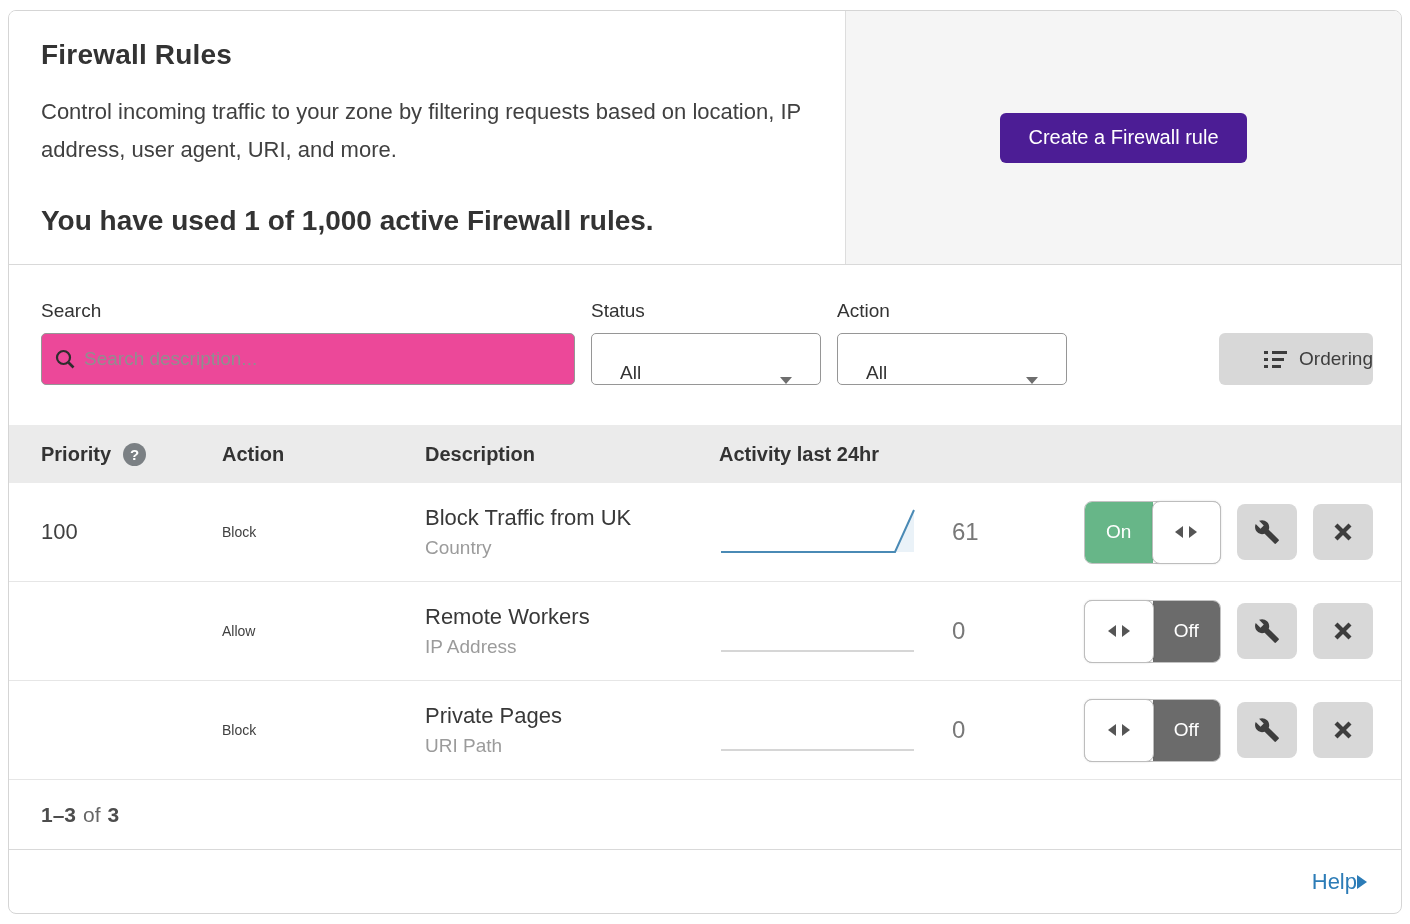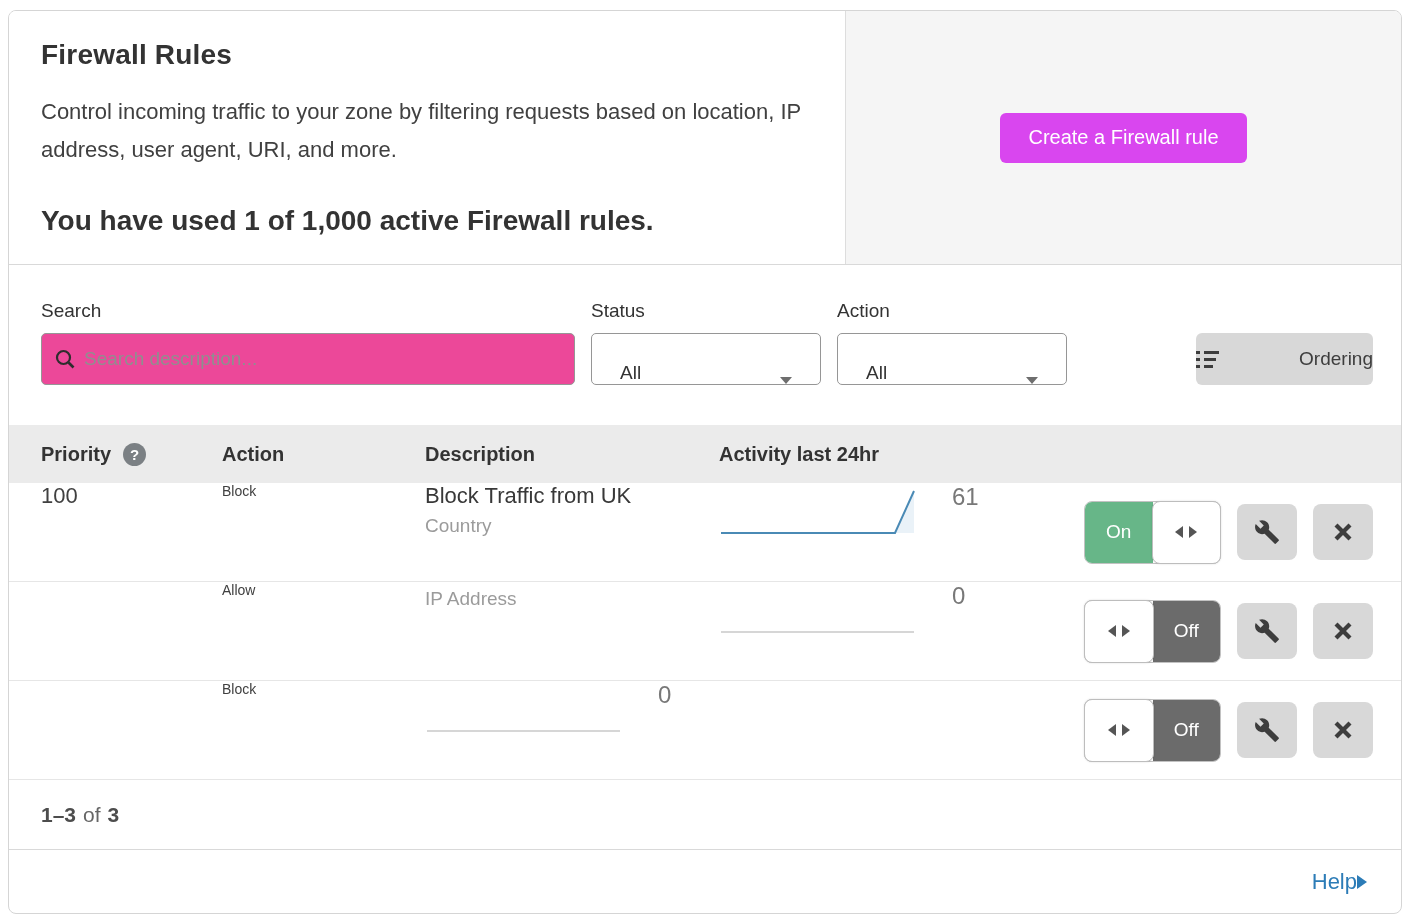--- a/index.html
+++ b/index.html
@@ -16,21 +16,21 @@
   .header { display: flex; height: 254px; border-bottom: 1px solid #d9d9d9; flex: 0 0 auto; }
   .header-left { width: 836px; padding: 28px 32px 0 32px; background: #fff; }
   .page-title { font-size: 28px; font-weight: 700; color: #333; letter-spacing: 0.2px; }
   .page-desc { margin-top: 22px; font-size: 22px; color: #404040; line-height: 38px; max-width: 775px; }
   .usage-note { margin-top: 36px; font-size: 28px; font-weight: 700; color: #333; }
   .header-right {
     flex: 1; background: #f5f5f5; border-left: 1px solid #ddd;
     display: flex; align-items: center; justify-content: center;
   }
   .create-btn {
-    background: #d946ef; color: #fff; border: none; border-radius: 6px;
+    background: #4c1d95; color: #fff; border: none; border-radius: 6px;
     height: 50px; padding: 0 28px; font-size: 20px; cursor: pointer;
     font-family: "Liberation Sans", sans-serif;
   }
 
   
   .filters { display: flex; align-items: flex-end; padding: 0 28px 40px 32px; height: 160px; flex: 0 0 auto; }
   .filter-group { display: flex; flex-direction: column; }
   .filter-label { font-size: 19px; color: #333; margin-bottom: 11px; }
   .search-box {
     width: 534px; height: 52px; border: 1px solid #969696; border-radius: 5px;
@@ -44,23 +44,23 @@
   .dropdown {
     width: 230px; height: 52px; border: 1px solid #969696; border-radius: 5px;
     display: flex; align-items: flex-end; justify-content: space-between;
     padding: 0 28px; background: #fff; cursor: pointer; margin-left: 16px;
   }
   .filter-group + .filter-group { margin-left: 16px; }
   .filter-group .dropdown { margin-left: 0; }
   .dropdown-value { font-size: 19px; color: #333; }
   .caret { width: 0; height: 0; border-left: 6px solid transparent; border-right: 6px solid transparent; border-top: 7px solid #6e6e6e; }
   .ordering-btn {
-    margin-left: auto; height: 52px; width: 177px; background: #d8d8d8;
+    margin-left: auto; height: 52px; width: 154px; background: #d8d8d8;
     border: none; border-radius: 6px; display: flex; align-items: center;
-    justify-content: space-between; gap: 12px; font-size: 19px; color: #3d3d3d;
+    justify-content: flex-end; gap: 12px; font-size: 19px; color: #3d3d3d;
     cursor: pointer; font-family: "Liberation Sans", sans-serif;
   }
   .ord-icon { display: flex; flex-direction: column; gap: 4px; }
   .ord-row { display: flex; align-items: center; gap: 4px; }
   .ord-dot { width: 4px; height: 3px; background: #3d3d3d; }
   .ord-line { height: 3px; background: #3d3d3d; }
 
   
   .table-header {
     height: 58px; background: #ebebeb; display: flex; align-items: center;
@@ -71,21 +71,21 @@
   .col-action { width: 203px; }
   .col-desc { width: 294px; }
   .col-activity { width: 205px; }
   .help-circle {
     width: 23px; height: 23px; border-radius: 50%; background: #7b8084;
     color: #fff; font-size: 15px; font-weight: 700; display: inline-flex;
     align-items: center; justify-content: center; cursor: pointer;
   }
 
   .row {
-    height: 99px; display: flex; padding-left: 32px;
+    height: 99px; display: flex; align-items: center; padding-left: 32px;
     border-bottom: 1px solid #e6e6e6; background: #fff;
   }
   .cell-priority { width: 181px; font-size: 22px; color: #404040; }
   .cell-action { width: 203px; font-size: 14px; color: #404040; }
   .cell-desc { width: 294px; }
   .desc-title { font-size: 22px; color: #383838; }
   .desc-sub { font-size: 19px; color: #9b9b9b; margin-top: 6px; }
   .cell-activity { width: 205px; }
   .cell-count { width: 125px; padding-left: 28px; font-size: 24px; color: #787878; }
   .cell-controls {
@@ -246,20 +246,21 @@
               </svg>
         </span>
       </button>
     </div>
   </div>
 
   <div class="row">
     <div class="cell-priority"></div>
     <div class="cell-action">Allow</div>
     <div class="cell-desc">
+      <div class="desc-title">Remote Workers</div>
       <div class="desc-sub">IP Address</div>
     </div>
     <div class="cell-activity">
       <svg width="200" height="56" viewBox="0 0 200 56">
             <line x1="2" y1="50" x2="195" y2="50" stroke="#d6d6d6" stroke-width="2"></line>
           </svg>
     </div>
     <div class="cell-count">0</div>
     <div class="cell-controls">
       <div class="toggle off">
@@ -283,20 +284,24 @@
                 <line x1="19" y1="5" x2="5" y2="19" stroke="#3d3d3d" stroke-width="4.2"></line>
               </svg>
         </span>
       </button>
     </div>
   </div>
 
   <div class="row">
     <div class="cell-priority"></div>
     <div class="cell-action">Block</div>
+    <div class="cell-desc">
+      <div class="desc-title">Private Pages</div>
+      <div class="desc-sub">URI Path</div>
+    </div>
     <div class="cell-activity">
       <svg width="200" height="56" viewBox="0 0 200 56">
             <line x1="2" y1="50" x2="195" y2="50" stroke="#d6d6d6" stroke-width="2"></line>
           </svg>
     </div>
     <div class="cell-count">0</div>
     <div class="cell-controls">
       <div class="toggle off">
         <span class="toggle-label">Off</span>
         <span class="toggle-knob">

